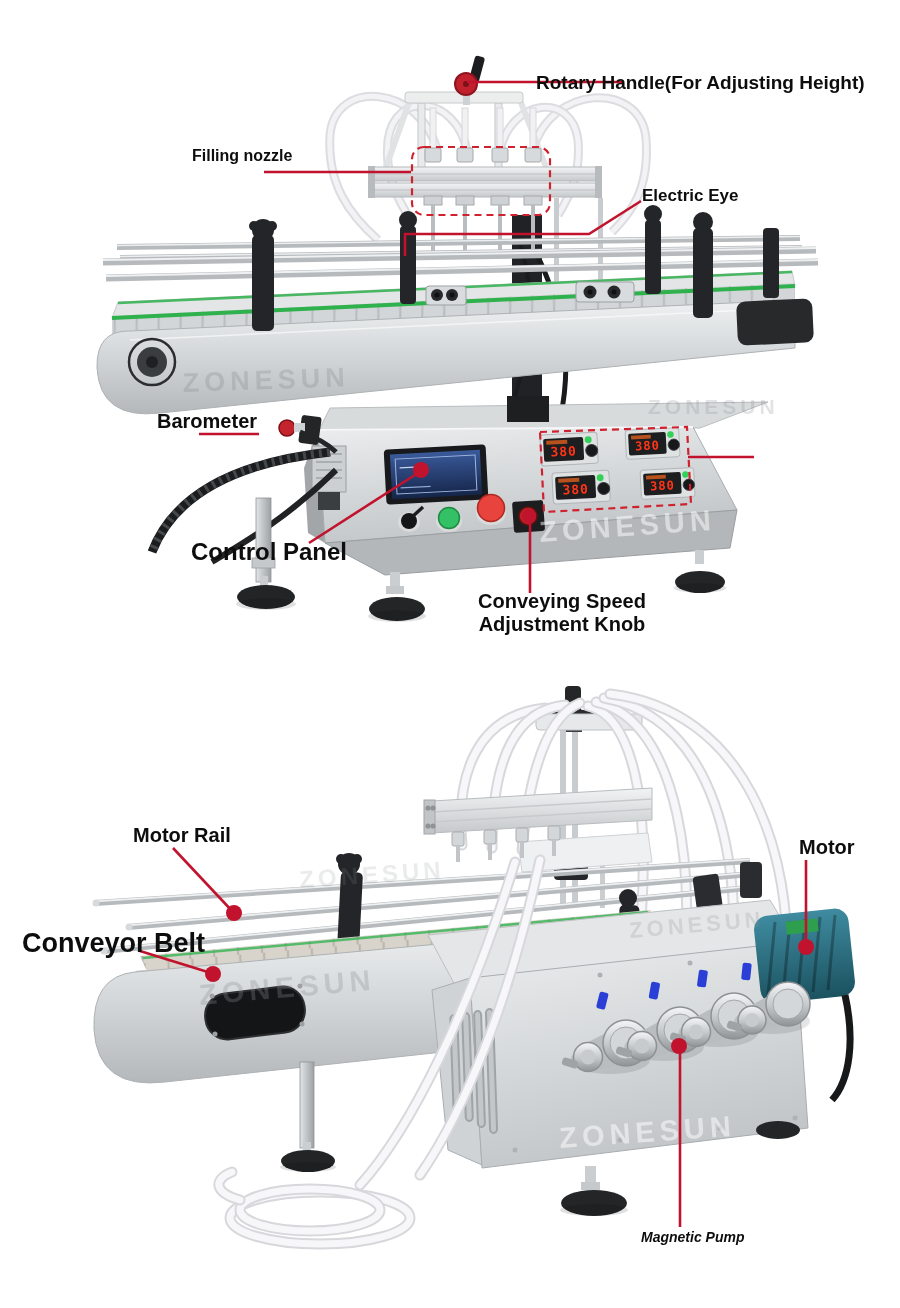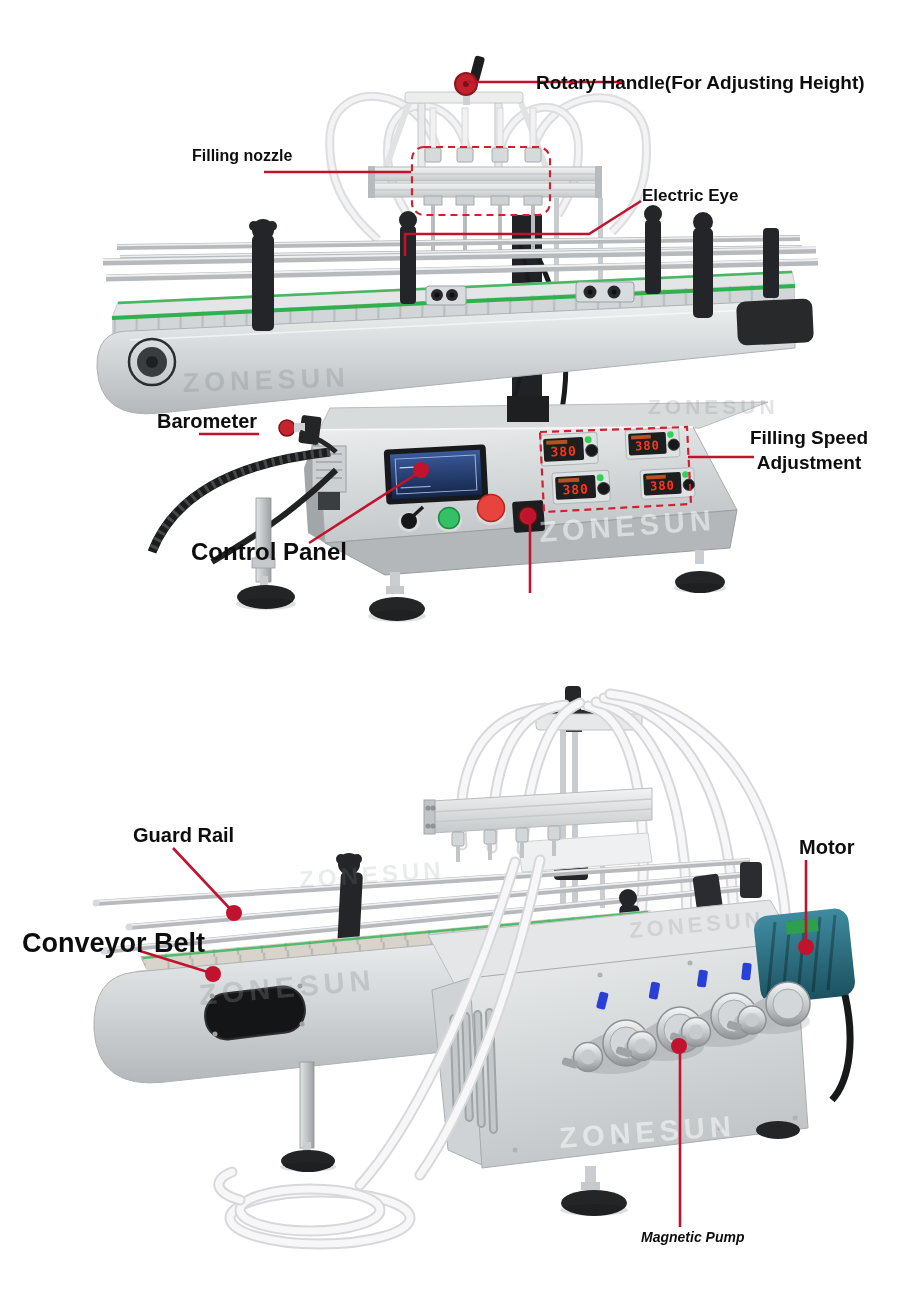--- a/index.html
+++ b/index.html
@@ -529,29 +529,29 @@
 </svg>
 
 <div class="lbl" style="left:536px;top:53px;font-size:19px;margin-top:19px;">Rotary Handle(For Adjusting Height)</div>
 
 <div class="lbl" style="left:192px;top:147px;font-size:16px;">Filling nozzle</div>
 
 <div class="lbl" style="left:642px;top:186px;font-size:17px;">Electric Eye</div>
 
 <div class="lbl" style="left:157px;top:410px;font-size:20px;">Barometer</div>
 
-<div class="lbl center" style="left:744px;top:425px;width:130px;font-size:19px;line-height:25px;">
-  <span>Filling Speed</span><br>
-  <span>Adjustment</span>
+
+<div class="lbl" style="left:191px;top:538px;font-size:24px;">Control Panel</div>
+
+<div class="lbl center" style="left:452px;top:590px;width:220px;font-size:20px;line-height:23px;">
+  <span>Conveying Speed</span><br>
+  <span>Adjustment Knob</span>
 </div>
 
-<div class="lbl" style="left:191px;top:538px;font-size:24px;">Control Panel</div>
-
-
-<div class="lbl" style="left:133px;top:824px;font-size:20px;">Guard Rail</div>
+<div class="lbl" style="left:133px;top:824px;font-size:20px;">Motor Rail</div>
 
 <div class="lbl" style="left:799px;top:836px;font-size:20px;">Motor</div>
 
 <div class="lbl" style="left:22px;top:928px;font-size:27px;">Conveyor Belt</div>
 
 <div class="lbl" style="left:641px;top:1229px;font-size:14px;font-style:italic;">Magnetic Pump</div>
 
 </div>
 
 </body></html>

